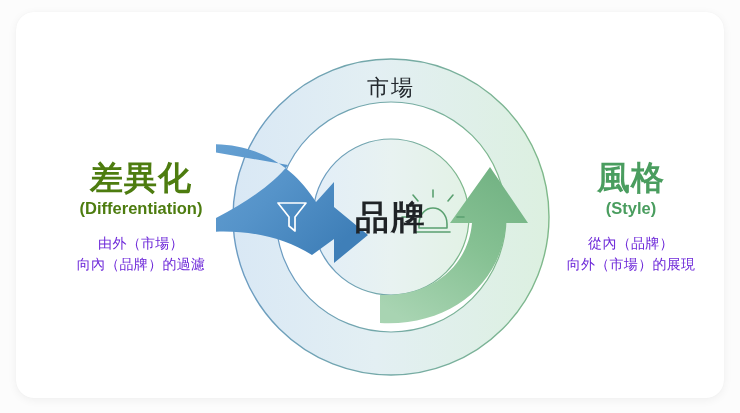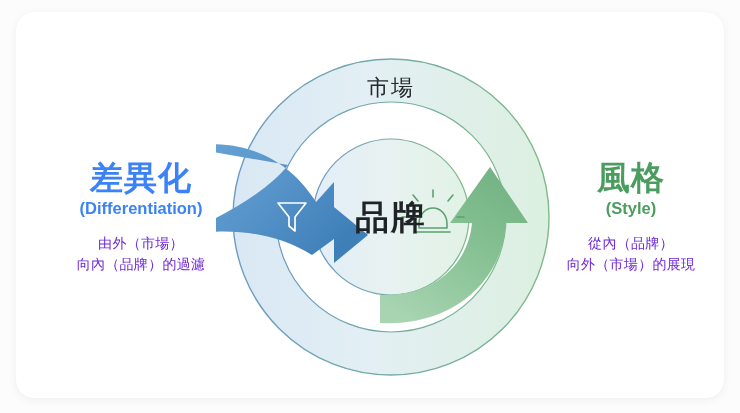--- a/index.html
+++ b/index.html
@@ -67,21 +67,21 @@
   }
   .sub {
     margin: 14px 0 0 0;
     font-size: 14px;
     line-height: 1.55;
     color: #6d28d9;
     letter-spacing: 0.3px;
     white-space: pre-line;
   }
 
-  .blue  { color: #3b82f6; }
+  .blue  { color: #4d7c0f; }
   .green { color: #4a9d5f; }
 
   
 </style>
 </head>
 <body>
 
 <div id="stage">
 
   <div id="card">

